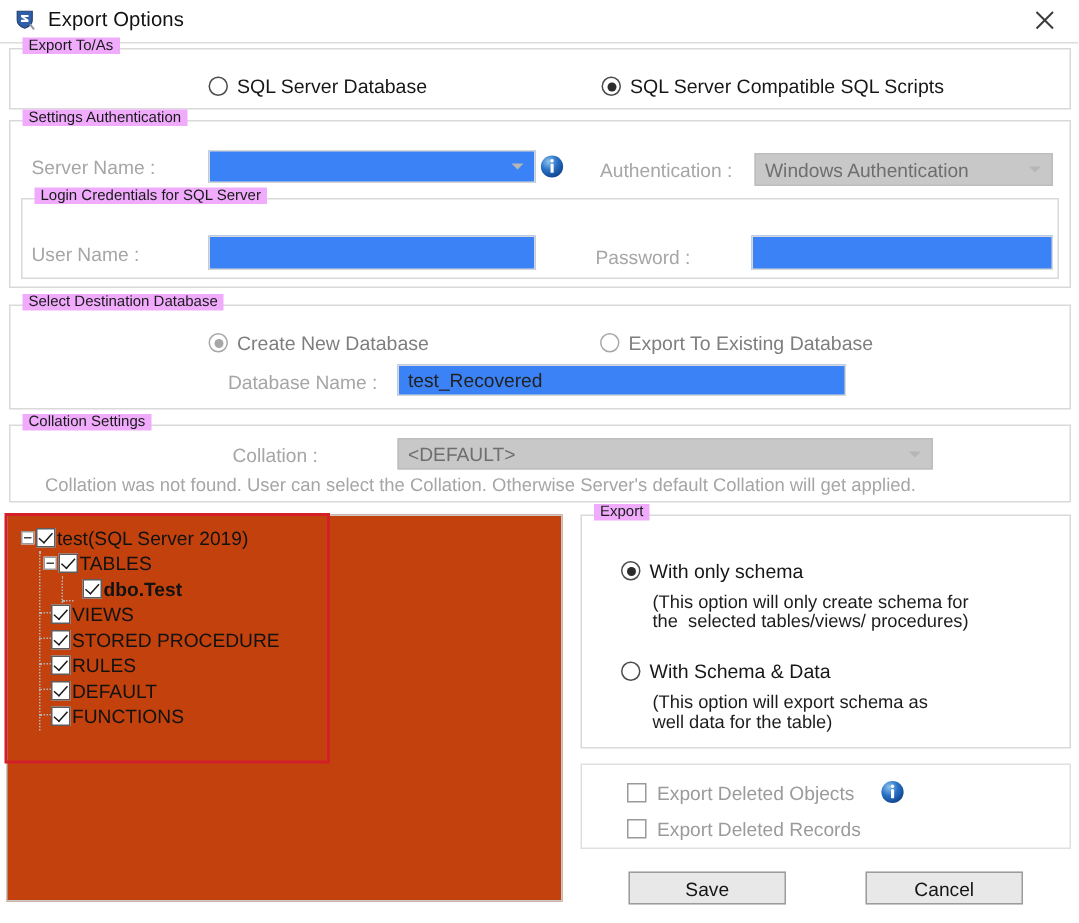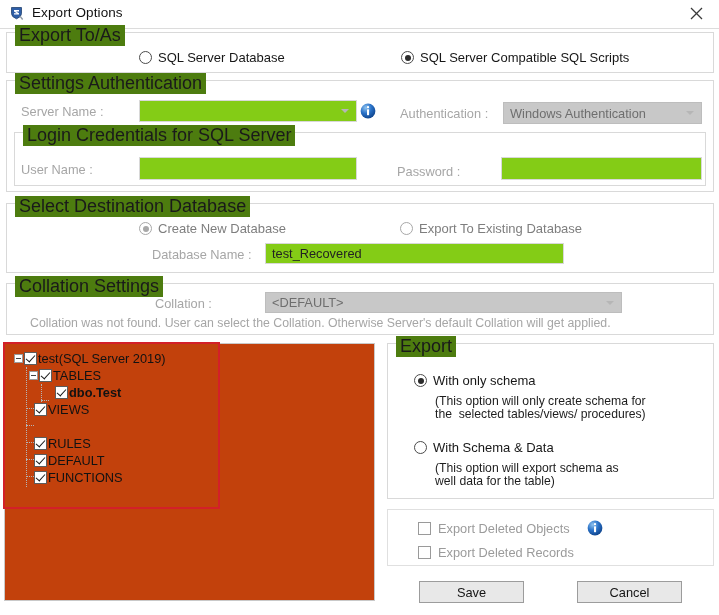--- a/index.html
+++ b/index.html
@@ -51,23 +51,23 @@
   
   .group {
     position: absolute;
     border: 1px solid #d9d9d9;
     box-sizing: border-box;
   }
   .group > .legend {
     position: absolute;
     top: -8px;
     left: 8px;
-    background: #4d7c0f;
+    background: #f0abfc;
     padding: 0 4px;
-    font-size: 18px;
+    font-size: 10px;
     color: #1a1a1a;
     white-space: nowrap;
   }
 
   
   .radio-row {
     position: absolute;
     display: flex;
     align-items: center;
     cursor: pointer;
@@ -116,21 +116,21 @@
   .lbl {
     position: absolute;
     font-size: 12.8px;
     color: #a6a6a6;
     white-space: nowrap;
   }
   .field {
     position: absolute;
     box-sizing: border-box;
     border: 1px solid #d8d8d8;
-    background: #84cc16;
+    background: #3b82f6;
     font-size: 12.8px;
     color: #222;
     display: flex;
     align-items: center;
     padding-left: 6px;
     overflow: hidden;
     white-space: nowrap;
   }
   .field.disabled-gray {
     background: #c8c8c8;
@@ -385,20 +385,24 @@
     <div class="tnode" style="left:50px; top:40px;">
       <span class="tcheck on"></span>
       <span class="tlabel bold">dbo.Test</span>
     </div>
 
     <div class="tnode" style="left:29px; top:57px;">
       <span class="tcheck on"></span>
       <span class="tlabel">VIEWS</span>
     </div>
 
+    <div class="tnode" style="left:29px; top:74px;">
+      <span class="tcheck on"></span>
+      <span class="tlabel">STORED PROCEDURE</span>
+    </div>
 
     <div class="tnode" style="left:29px; top:91px;">
       <span class="tcheck on"></span>
       <span class="tlabel">RULES</span>
     </div>
 
     <div class="tnode" style="left:29px; top:108px;">
       <span class="tcheck on"></span>
       <span class="tlabel">DEFAULT</span>
     </div>

